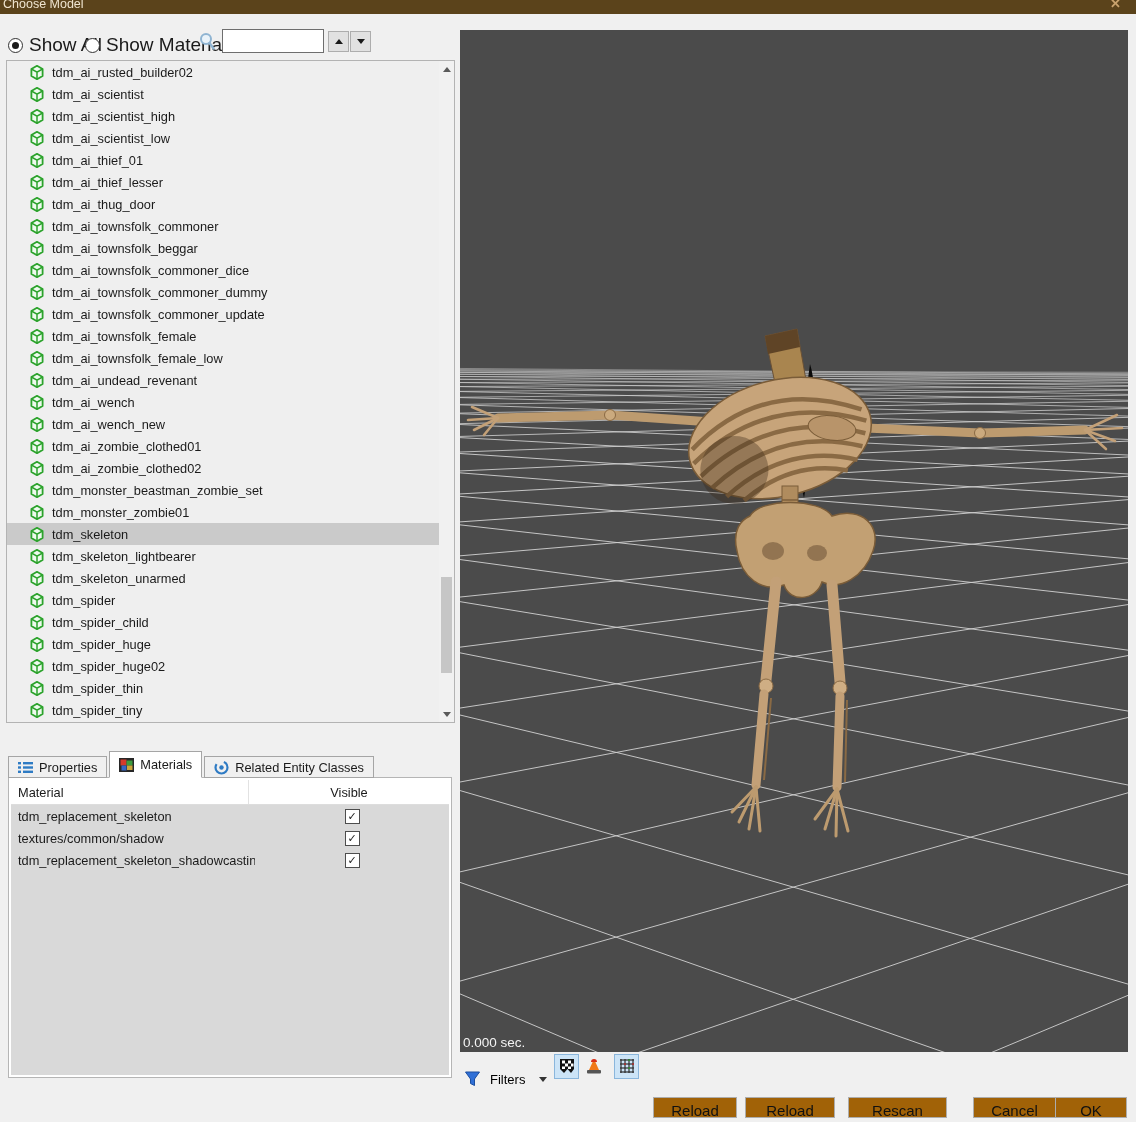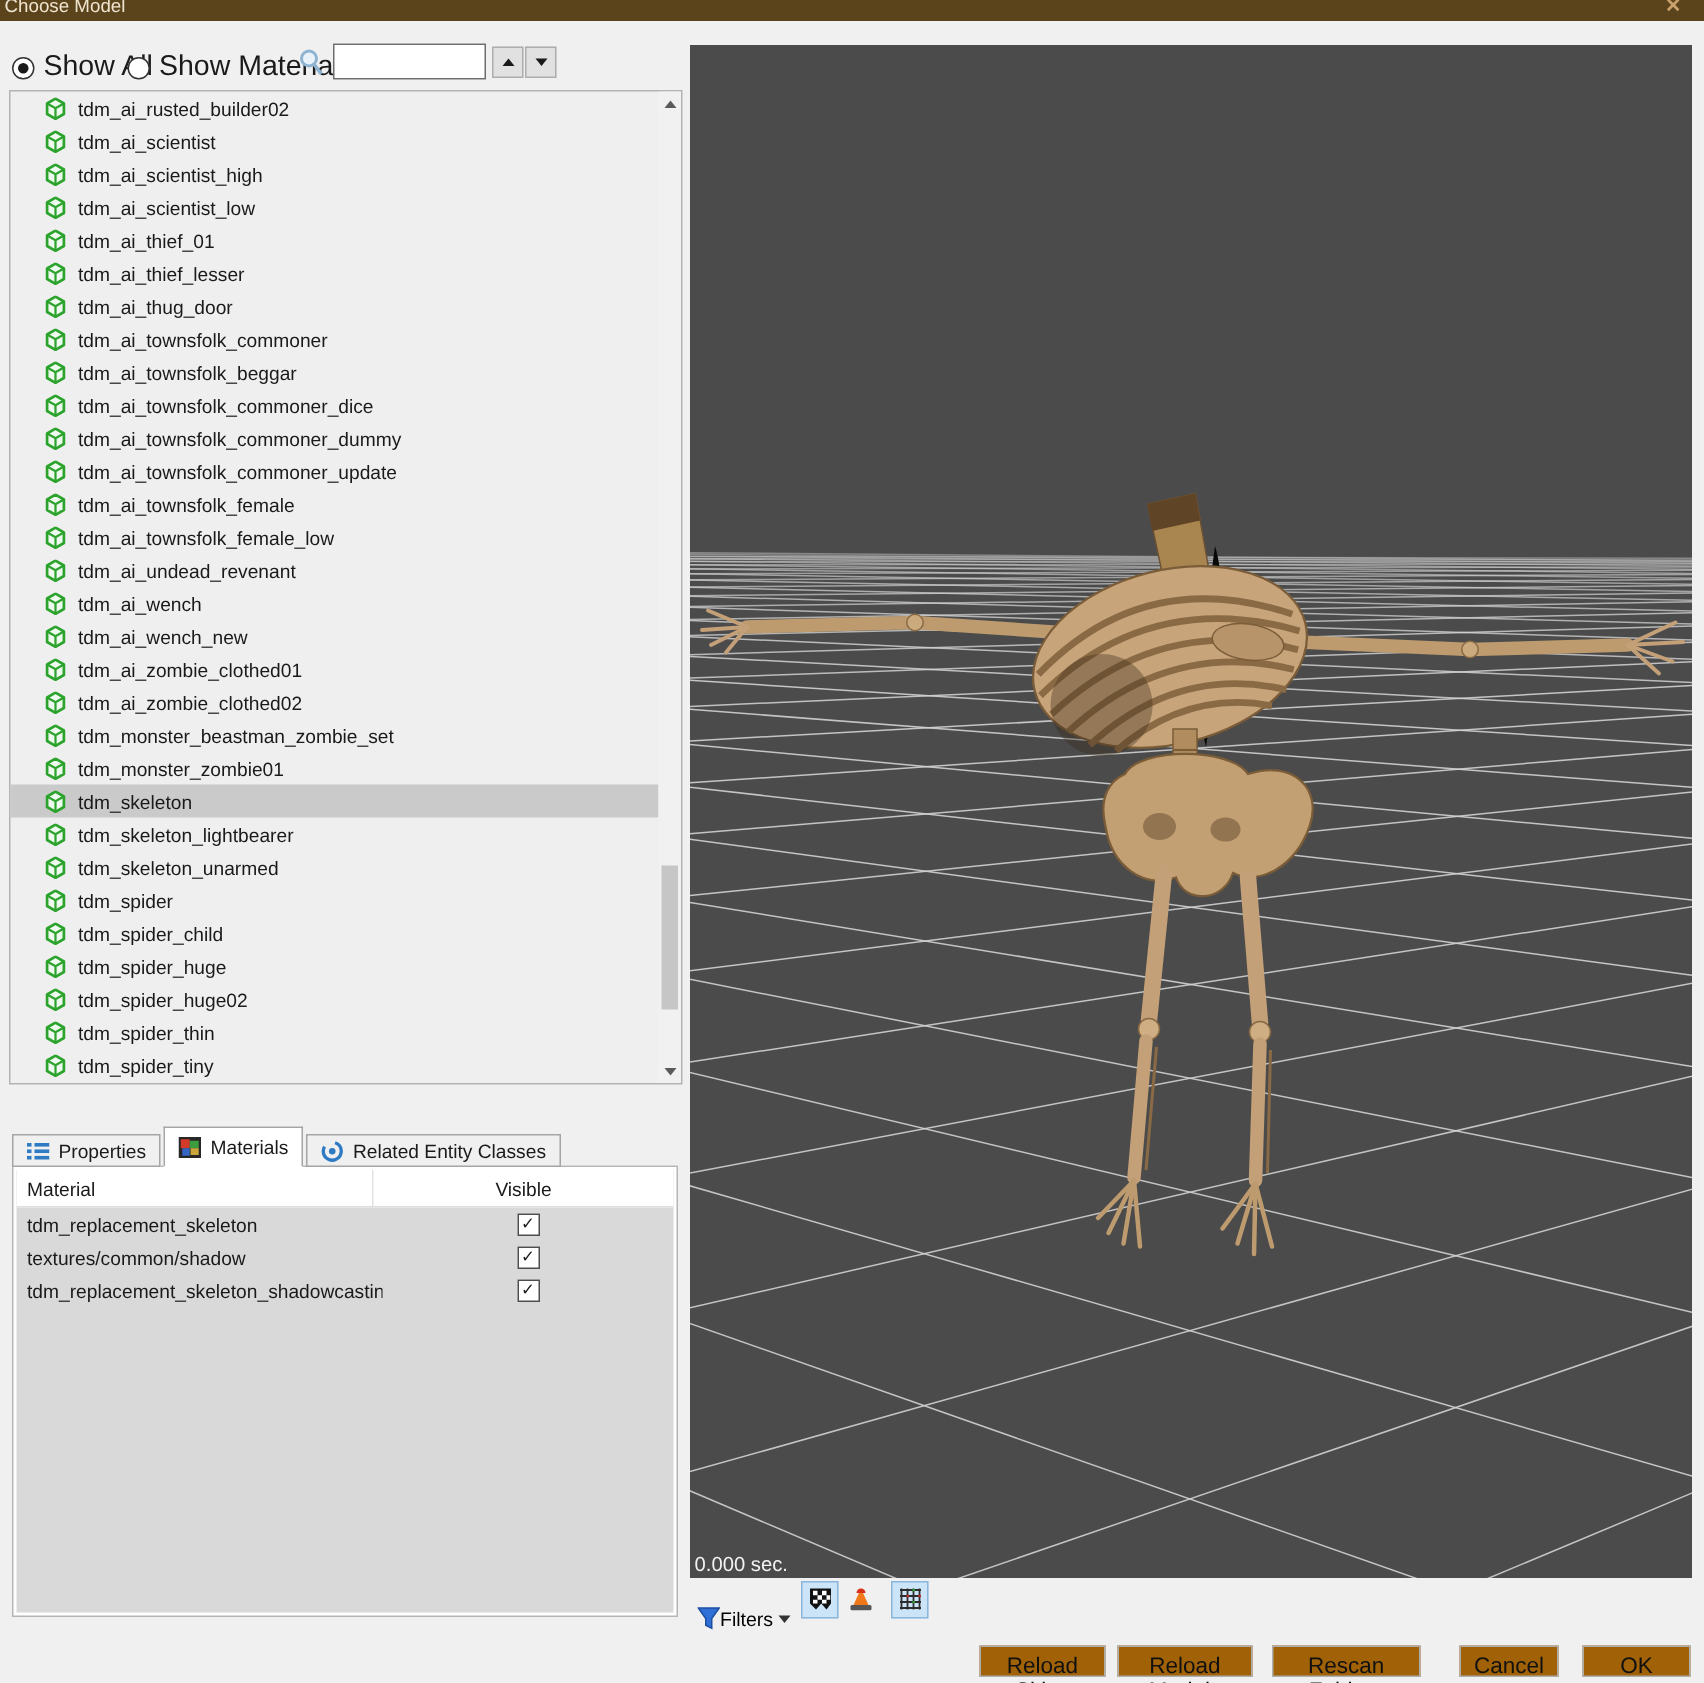--- a/index.html
+++ b/index.html
@@ -48,32 +48,32 @@
   .mat-c2{flex:1;display:flex;justify-content:center;}
   .checkbox{width:13px;height:13px;background:#fff;border:1px solid #4d4d4d;font-size:11px;line-height:12px;text-align:center;color:#1a1a1a;cursor:default;}
 
   
   .viewport{position:absolute;left:460px;top:30px;width:668px;height:1022px;background:#4b4b4b;overflow:hidden;}
   .viewport svg{position:absolute;left:0;top:0;}
   .vp-time{position:absolute;left:3px;bottom:2px;font-size:13.5px;color:#f3f3f3;}
 
   
   .filters-row{position:absolute;left:461px;top:1052px;height:28px;display:flex;align-items:center;}
-  .filters-btn{display:flex;align-items:center;gap:0;font-size:13px;background:none;border:none;font-family:inherit;padding:2px 4px;margin-top:26px;}
+  .filters-btn{display:flex;align-items:center;gap:10px;font-size:13px;background:none;border:none;font-family:inherit;padding:2px 4px;margin-top:26px;}
   .caret{width:0;height:0;border-left:4px solid transparent;border-right:4px solid transparent;border-top:5px solid #333;margin-left:4px;}
   .tool-btn{width:25px;height:25px;display:flex;align-items:center;justify-content:center;background:none;border:1px solid transparent;padding:0;margin-left:3px;}
   .tool-btn.toggled{background:#cce4f7;border:1px solid #8ab6dc;}
   .tool-btn:first-of-type{margin-left:12px;}
 
   
   .btn{position:absolute;top:1097px;height:21px;background:#a16207;border:1px solid #adadad;font-size:15px;font-family:inherit;color:#111;padding:4px;}
   .btn-reload-skins{left:653px;width:84px;}
   .btn-reload-models{left:745px;width:90px;}
   .btn-rescan{left:848px;width:99px;}
-  .btn-cancel{left:973px;width:66px;}
+  .btn-cancel{left:973px;width:83px;}
   .btn-ok{left:1055px;width:72px;}
 </style>
 </head>
 <body>
 
 <div class="window">
 
   <div class="titlebar">
     <span class="title">Choose Model</span>
     <span class="close">✕</span>

